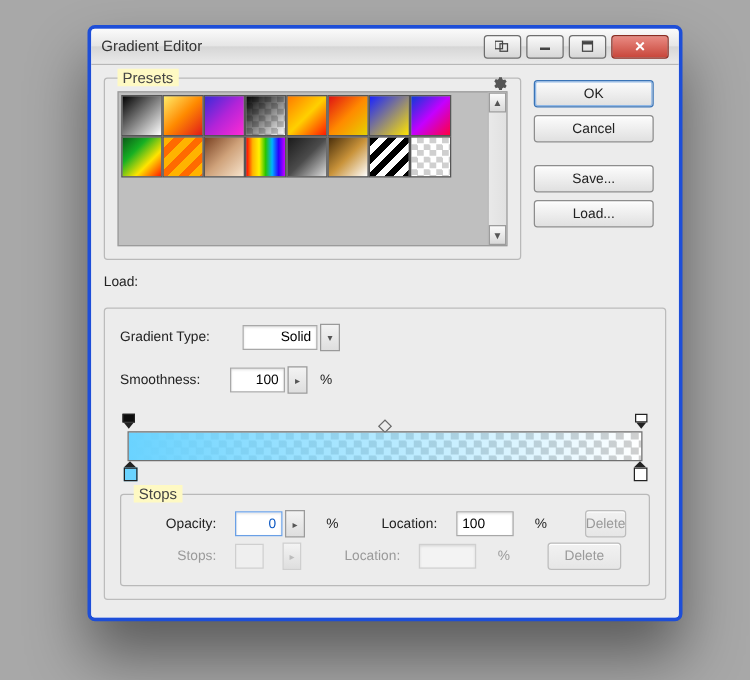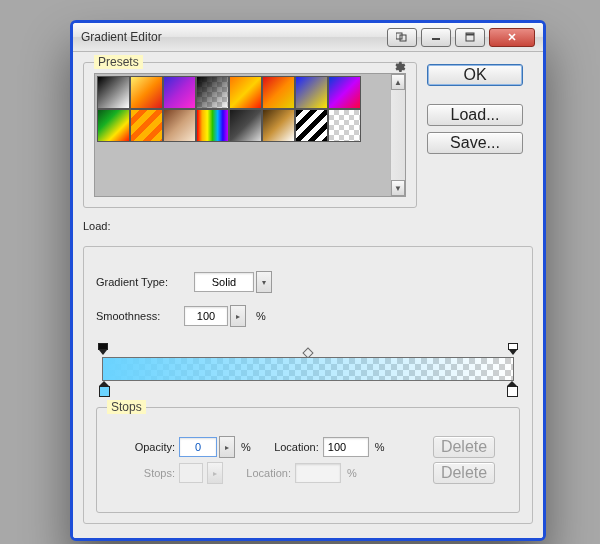--- a/index.html
+++ b/index.html
@@ -17,47 +17,47 @@
   .panel{border:1px solid #b9b9b9;border-radius:3px;position:relative;padding:10px;background:#ececec}
   .panel .legend,.fieldset .legend{position:absolute;top:-8px;left:10px;background:#fef9c3;padding:0 4px;color:#444;font-size:12px}
   .presets{width:312px}
   .presets-hdr{position:absolute;top:-3px;right:10px;display:flex;align-items:center;gap:6px}
   .swatchbox{border:1px solid #9b9b9b;background:#bfbfbf;padding:2px;height:118px;position:relative}
   .swatchgrid{display:flex;flex-wrap:wrap;gap:0}
   .sw{width:33px;height:33px;border:1px solid #555;box-sizing:border-box;margin:0}
   .scrollbar{position:absolute;right:0;top:0;bottom:0;width:14px;background:linear-gradient(90deg,#e9e9e9,#e1e1e1);border-left:1px solid #bcbcbc}
   .sbbtn{height:14px;background:linear-gradient(#fafafa,#d9d9d9);border:1px solid #9c9c9c;margin:0;display:flex;align-items:center;justify-content:center;font-size:8px;color:#555}
   .btncol{width:96px;display:flex;flex-direction:column;gap:6px;margin-top:2px}
-  .btn{height:20px;border:1px solid #8d8d8d;border-radius:3px;background:linear-gradient(#fcfcfc,#e0e0e0);font-size:16px;display:flex;align-items:center;justify-content:center;box-shadow:inset 0 1px 0 #fff}
+  .btn{height:20px;border:1px solid #8d8d8d;border-radius:3px;background:linear-gradient(#fcfcfc,#e0e0e0);font-size:11px;display:flex;align-items:center;justify-content:center;box-shadow:inset 0 1px 0 #fff}
   .btn.primary{border-color:#3a74b7;box-shadow:0 0 0 1px #8fb7e6 inset,inset 0 1px 0 #fff}
   .btn.disabled{color:#9a9a9a;border-color:#bcbcbc;background:linear-gradient(#f2f2f2,#e6e6e6)}
   .row{display:flex;align-items:center;gap:8px;margin-top:12px}
   .lbl{min-width:44px}
   input.txt{border:1px solid #a8a8a8;height:18px;padding:0 4px;font:inherit;background:#fff;box-shadow:inset 0 1px 2px rgba(0,0,0,.12)}
   .name-row .txt{flex:1}
   .fieldset{border:1px solid #bcbcbc;border-radius:3px;padding:12px 12px 10px 12px;margin-top:14px;position:relative;background:#ececec}
   .spin{display:flex;align-items:center;gap:2px}
-  .spin .txt{width:34px;text-align:center}
+  .spin .txt{width:34px;text-align:right}
   .spinbtn{width:14px;height:20px;border:1px solid #9a9a9a;background:linear-gradient(#f3f3f3,#dedede);display:flex;align-items:center;justify-content:center;font-size:8px;color:#555;padding:0}
   .gradedit{margin-top:14px}
   .gradtrack{position:relative;height:56px}
   .gradbar{position:absolute;left:6px;right:6px;top:16px;height:22px;border:1px solid #707070;background:
      linear-gradient(90deg,#6ad3ff 0%,rgba(106,211,255,0) 100%),
      repeating-conic-gradient(#cfcfcf 0 25%,#fff 0 50%) 0 0/12px 12px}
   .ostop{position:absolute;top:2px;width:10px;height:12px;display:flex;flex-direction:column;align-items:center}
   .ostop .cap{width:8px;height:8px;border:1px solid #222;background:#0d0d0d}
   .ostop .tri{width:0;height:0;border-left:4px solid transparent;border-right:4px solid transparent;border-top:5px solid #222}
   .ostop.right .cap{background:#fff}
   .mid{position:absolute;top:10px;left:50%;transform:translate(-50%,-2px) rotate(45deg);width:6px;height:6px;border:1px solid #6a6a6a;background:#ececec}
   .cstop{position:absolute;bottom:0;width:12px;display:flex;flex-direction:column;align-items:center}
   .cstop .tri{width:0;height:0;border-left:5px solid transparent;border-right:5px solid transparent;border-bottom:5px solid #222}
   .cstop .cap{width:9px;height:9px;border:1px solid #222}
   .stops{margin-top:10px}
-  .stops .panel{padding:24px}
-  .stoprow{display:flex;align-items:center;gap:4px;margin:4px 0}
+  .stops .panel{padding:8px}
+  .stoprow{display:flex;align-items:center;gap:15px;margin:4px 14px}
   .stoprow .lbl{min-width:54px;text-align:right;white-space:nowrap}
   .stoprow .lbl.dim{color:#9a9a9a}
   .swatchsel{width:22px;height:18px;border:1px solid #9a9a9a;background:#fff;display:inline-block}
   .swatchsel.dim{border-color:#cfcfcf;background:#efefef}
   .pct{margin-left:2px}
 </style>
 </head>
 <body>
 <div class="stage">
 
@@ -124,32 +124,33 @@
               </div>
           <div class="scrollbar">
             <div class="sbbtn">▲</div>
             <div style="flex:1"></div>
             <div class="sbbtn" style="position:absolute;bottom:0;left:0;right:0">▼</div>
           </div>
         </div>
       </div>
       <div class="btncol">
         <div class="btn primary">OK</div>
+        <div class="btn">Cancel</div>
         <div style="height:6px"></div>
+        <div class="btn">Save...</div>
         <div class="btn">Load...</div>
-        <div class="btn">Save...</div>
       </div>
     </div>
 
     <div class="row name-row">
       <span class="lbl">Load:</span>
     </div>
 
     <div class="fieldset">
-      <div class="row" style="margin-top:12px">
+      <div class="row" style="margin-top:0">
         <span class="lbl" style="min-width:90px">Gradient Type:</span>
         <div class="spin">
           <input class="txt" style="width: 50px;" value="Solid">
           <div class="spinbtn">▾</div>
         </div>
       </div>
 
       <div class="row">
         <span class="lbl" style="min-width:80px">Smoothness:</span>
         <div class="spin">

